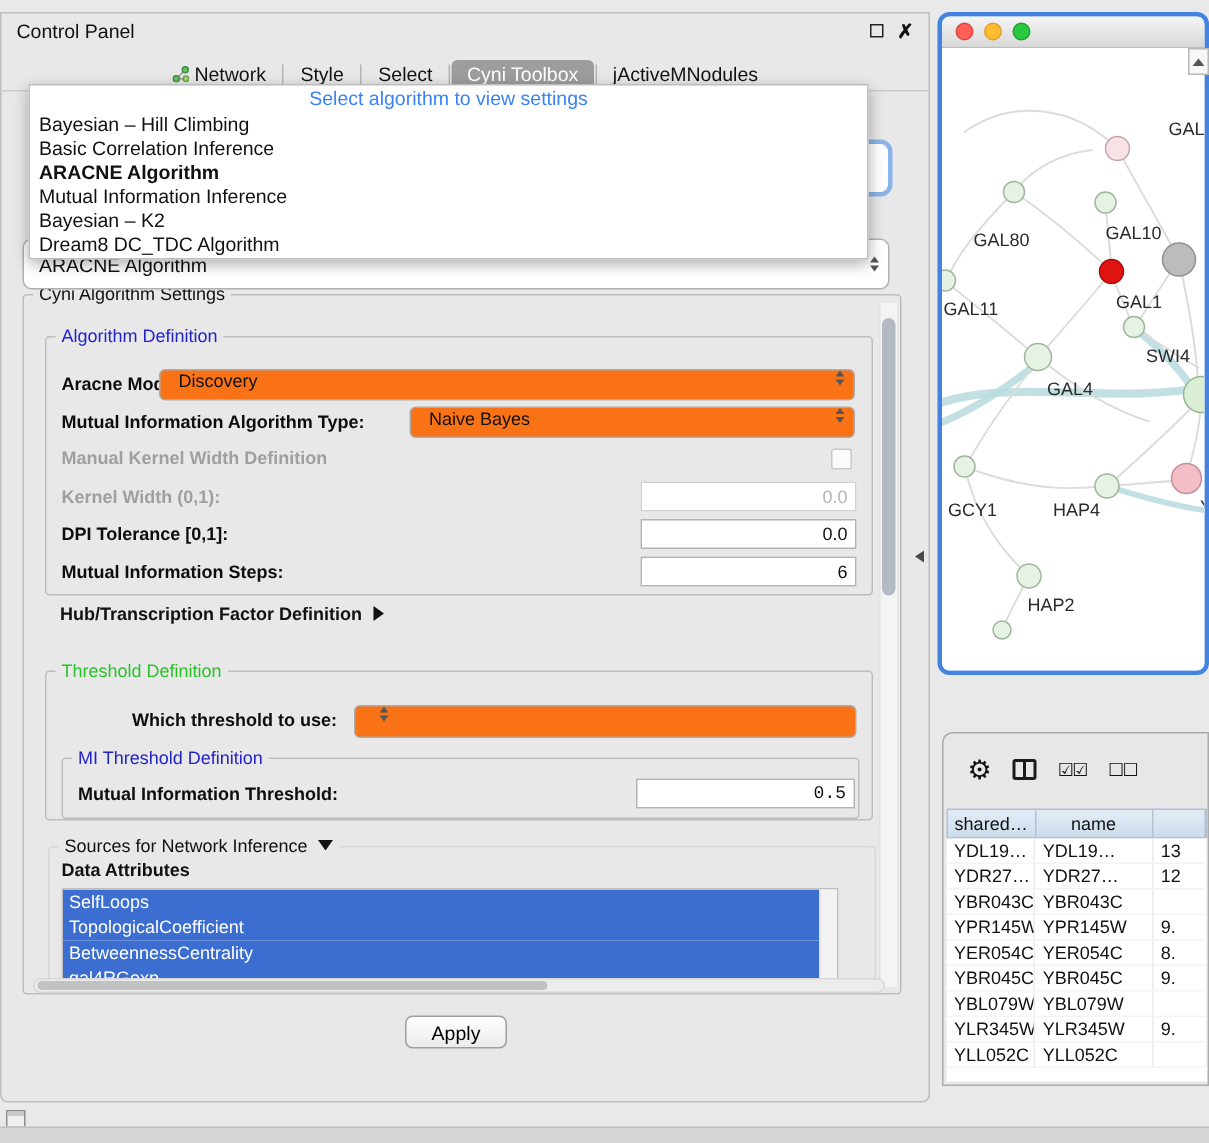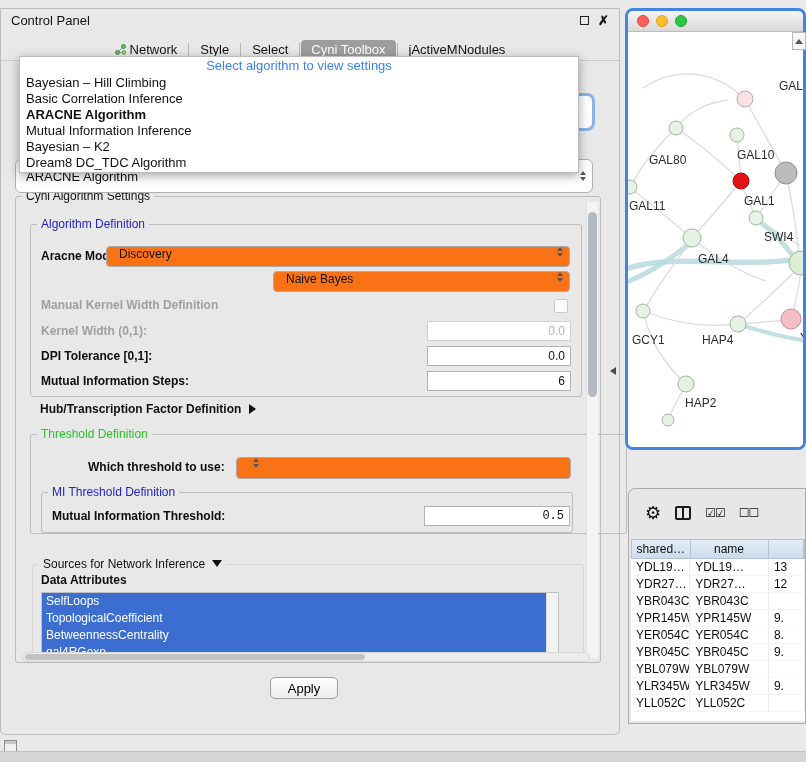--- a/index.html
+++ b/index.html
@@ -184,20 +184,21 @@
 
       <span class="flabel" style="left:10px;top:21px">Aracne Mode:</span>
       <div class="combo" style="left:75px;top:21px;width:464px">
         <span class="combo-text">Discovery</span>
         <span class="stepper">
             <i class="aru"></i>
             <i class="ard"></i>
           </span>
       </div>
 
+      <span class="flabel" style="left:10px;top:46px">Mutual Information Algorithm Type:</span>
       <div class="combo" style="left:242px;top:46px;width:297px">
         <span class="combo-text">Naive Bayes</span>
         <span class="stepper">
             <i class="aru"></i>
             <i class="ard"></i>
           </span>
       </div>
 
       <span class="flabel dis" style="left:10px;top:70px">Manual Kernel Width Definition</span>
       <span class="cbx" style="left:523px;top:74px"></span>
@@ -209,21 +210,21 @@
       <input class="tfield" style="left: 396px; top: 121px; width: 144px;" readonly="" value="0.0">
 
       <span class="flabel" style="left:10px;top:146px">Mutual Information Steps:</span>
       <input class="tfield" style="left: 396px; top: 146px; width: 144px;" readonly="" value="6">
     </div>
 
     <div class="sect-label" style="left:24px;top:205px">
       <span>Hub/Transcription Factor Definition</span><i class="tri-r"></i>
     </div>
 
-    <div class="group" style="left:14px;top:237px;width:597px;height:100px">
+    <div class="group" style="left:14px;top:250px;width:552px;height:100px">
       <span class="gtitle t-green">Threshold Definition</span>
 
       <span class="flabel" style="left:57px;top:22px">Which threshold to use:</span>
       <div class="combo" style="left:205px;top:22px;width:335px;height:22px">
         <span class="stepper">
             <i class="aru"></i>
             <i class="ard"></i>
           </span>
       </div>
 

